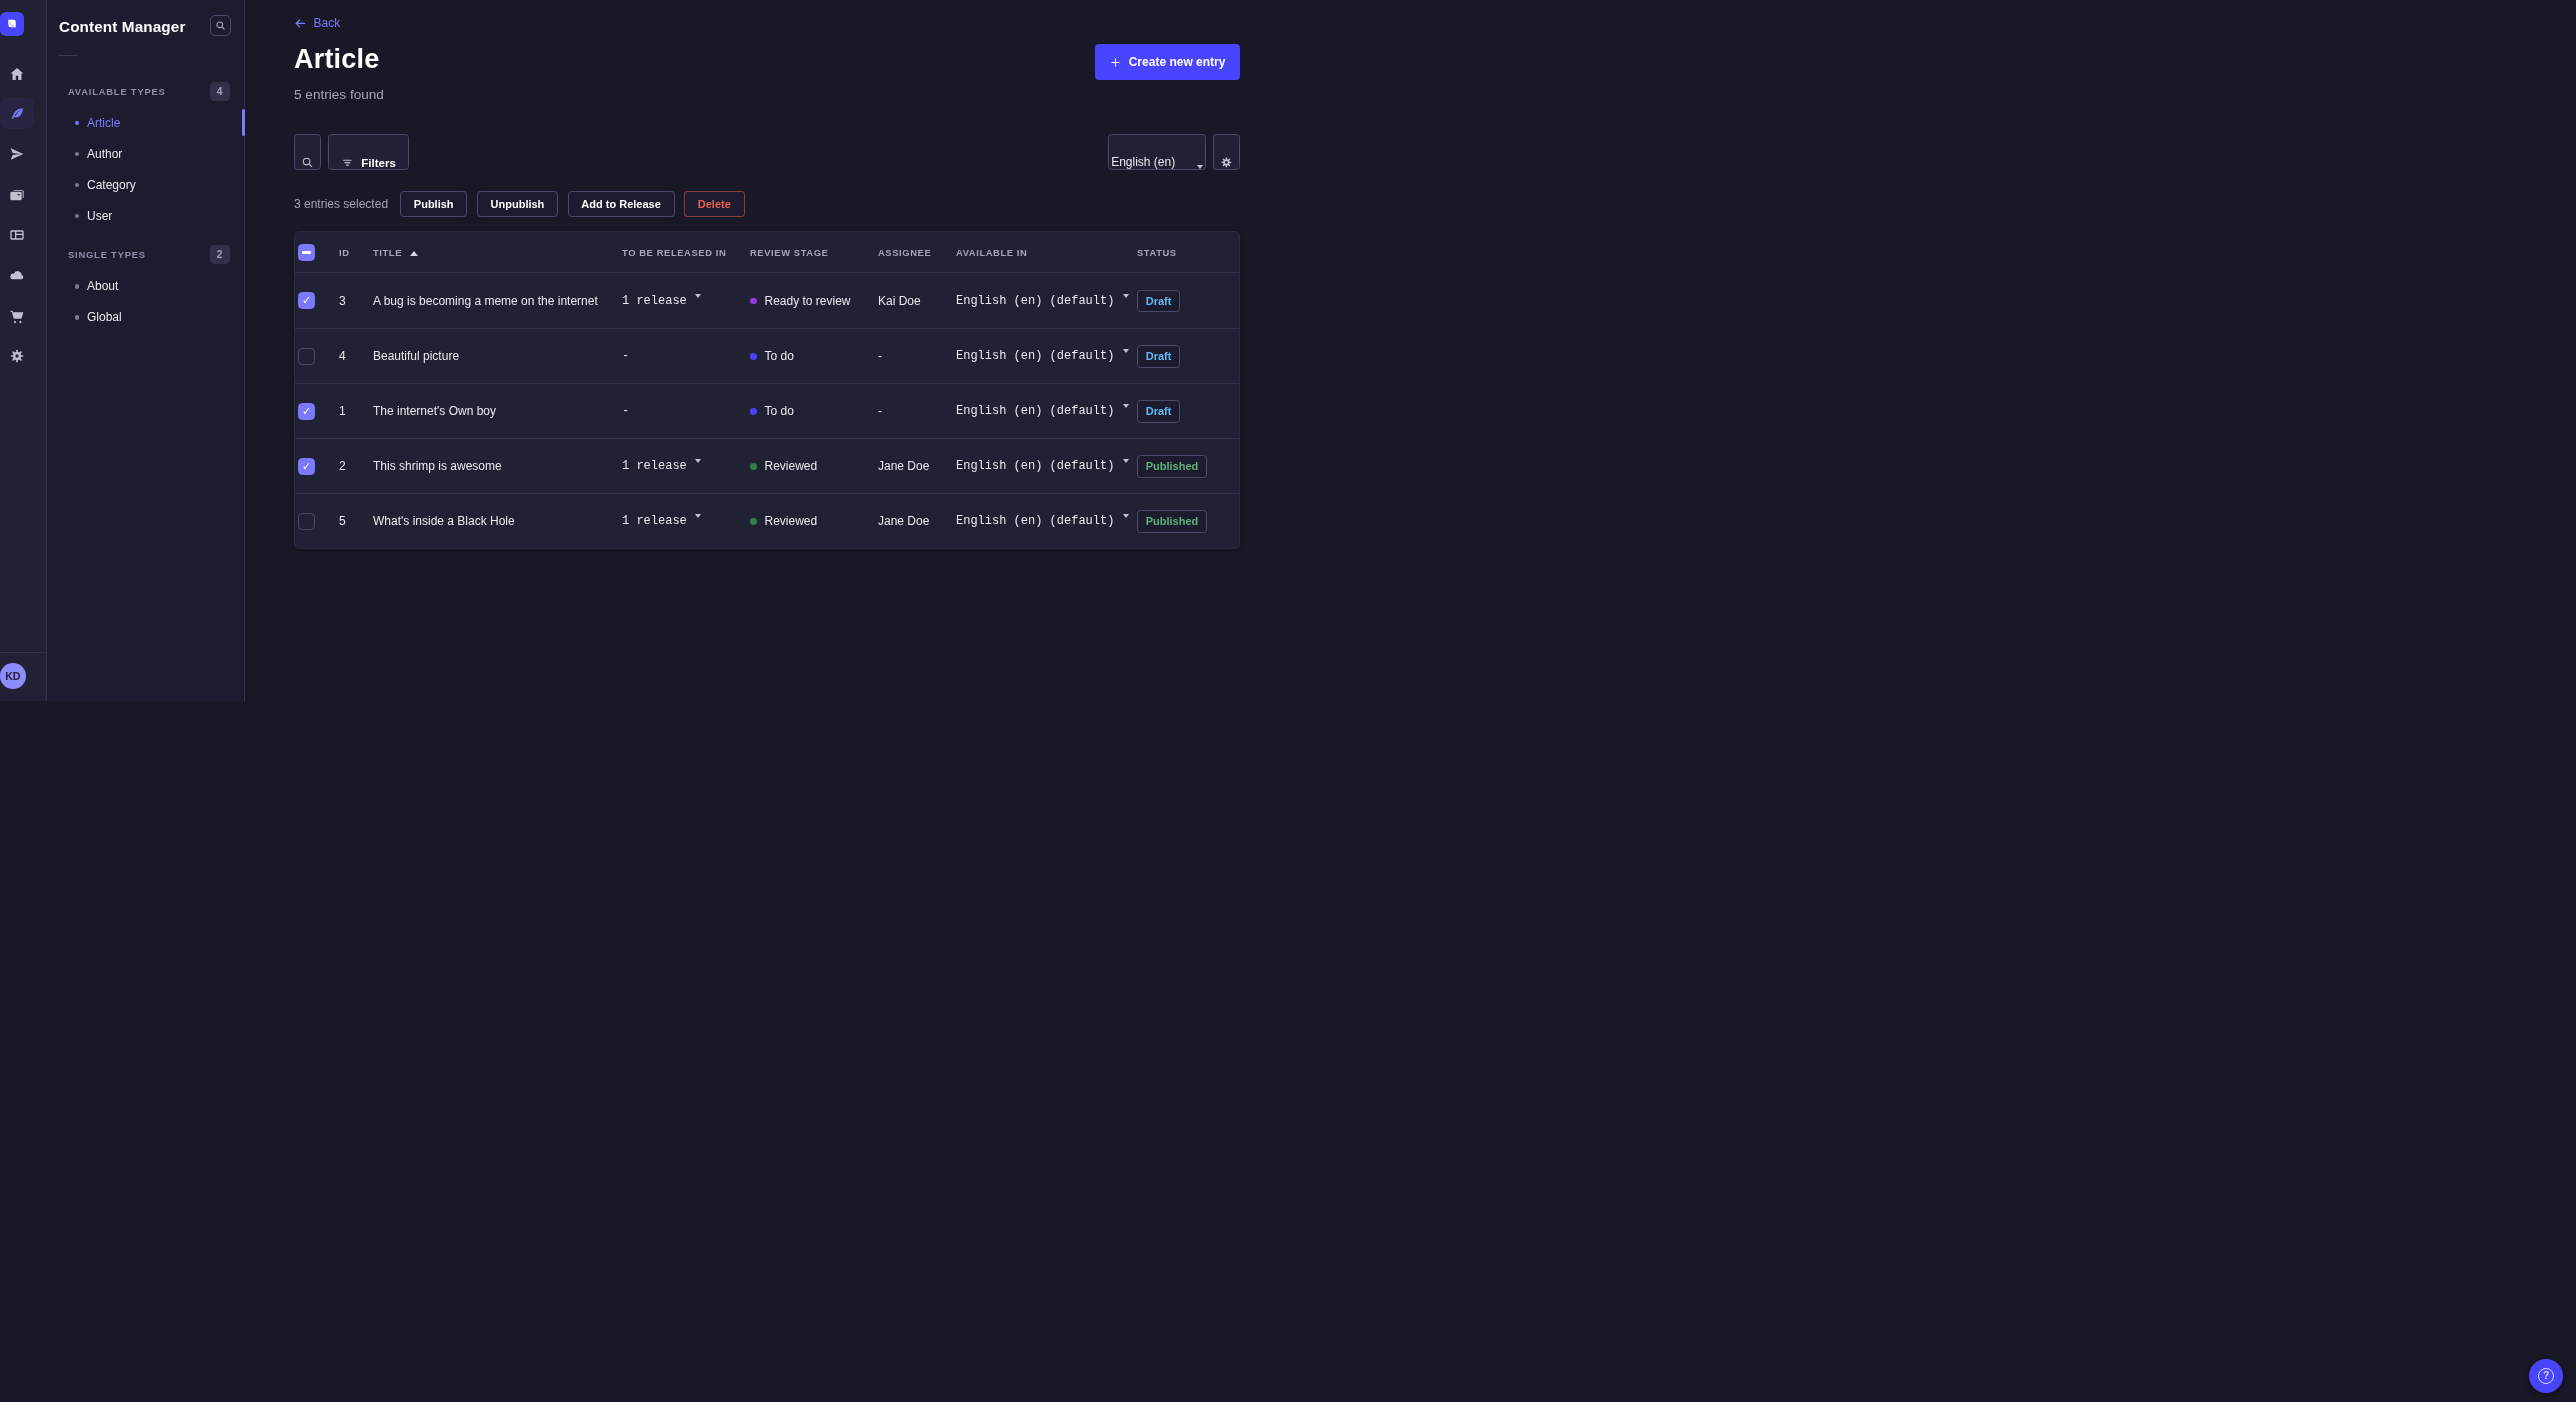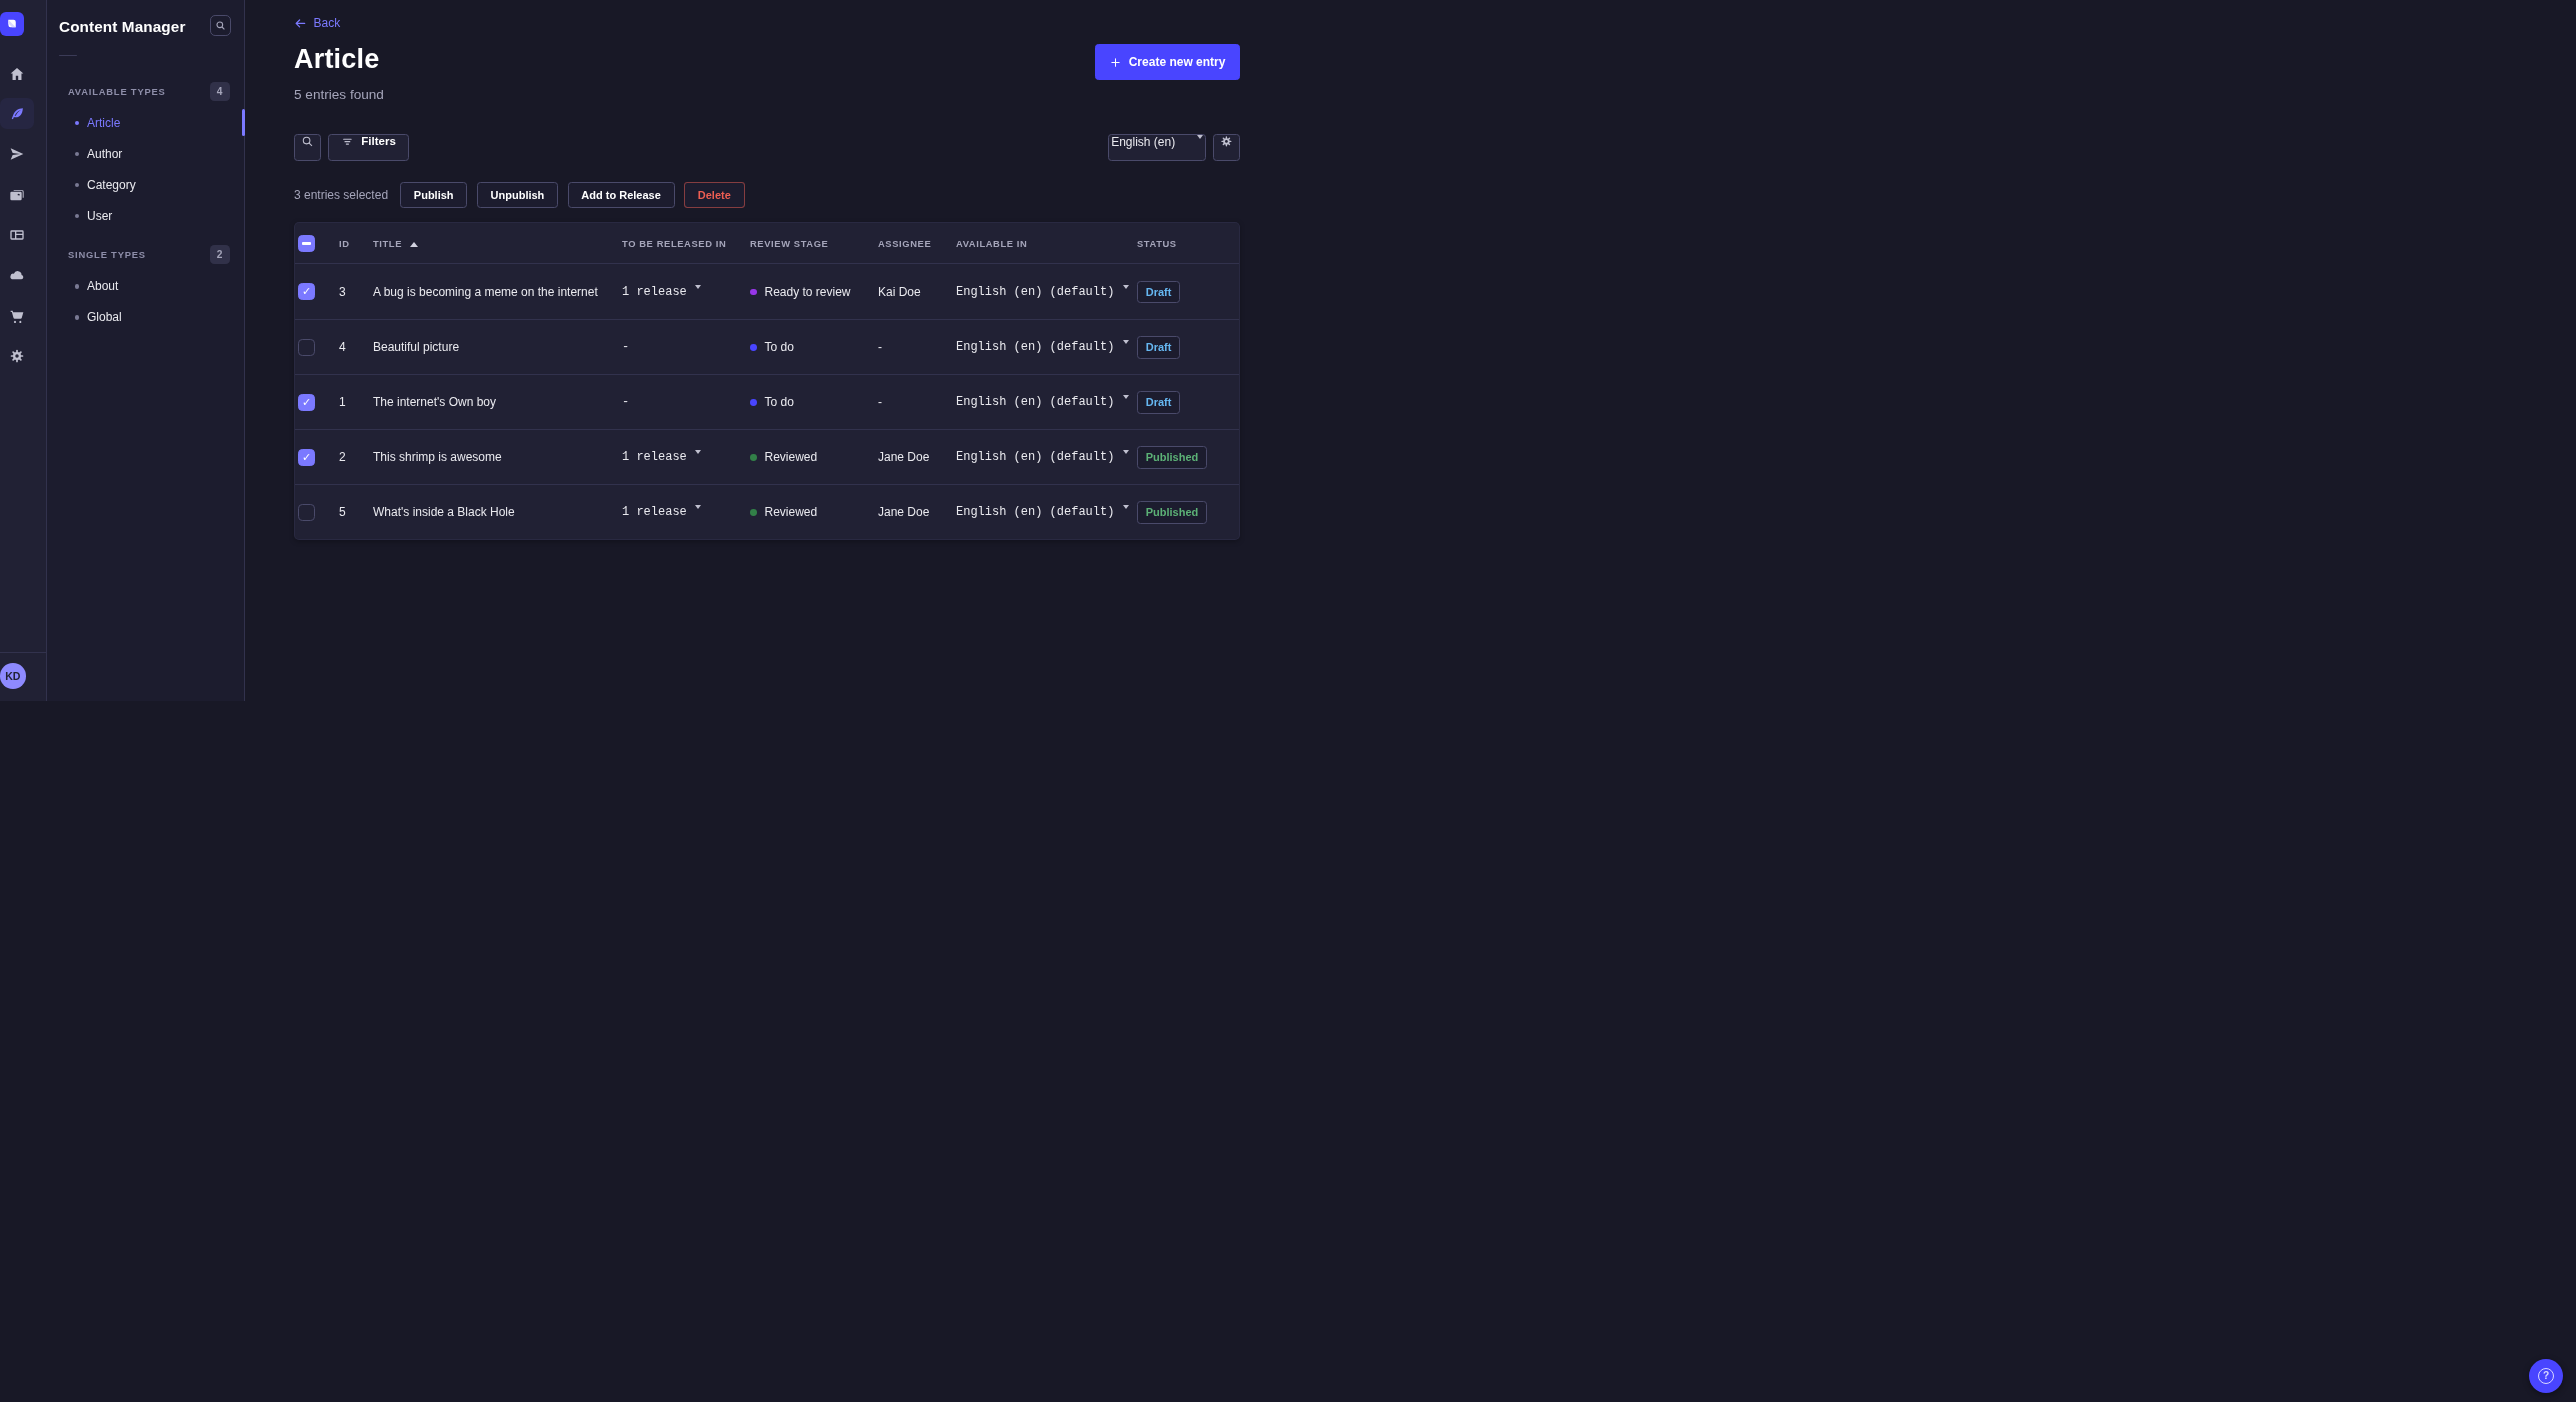--- a/index.html
+++ b/index.html
@@ -59,22 +59,22 @@
   .back-link svg{width:12.8px;height:12.8px;stroke:var(--accent-light);}
   .title-row{display:flex;align-items:flex-start;justify-content:space-between;margin-top:12px;}
   .page-title{font-size:27px;font-weight:700;letter-spacing:0.2px;}
   .btn-primary{display:flex;align-items:center;gap:7.7px;background:var(--accent);border:0.9px solid var(--accent);
                color:#fff;font-size:12px;font-weight:600;border-radius:3.4px;padding:0 13.6px;height:36px;cursor:pointer;}
   .btn-primary svg{width:11px;height:11px;stroke:#fff;}
   .subtitle{color:var(--text-muted);font-size:13.6px;margin-top:6.8px;}
 
   .toolbar-row{display:flex;align-items:center;justify-content:space-between;margin-top:32px;}
   .toolbar-left,.toolbar-right{display:flex;align-items:center;gap:6.8px;}
-  .ctrl{height:27px;background:var(--surface);border:0.9px solid var(--border-strong);border-radius:3.4px;
-        display:flex;align-items:flex-start;justify-content:center;color:#eaeaef;cursor:pointer;}
+  .ctrl{height:36px;background:var(--surface);border:0.9px solid var(--border-strong);border-radius:3.4px;
+        display:flex;align-items:flex-end;justify-content:center;color:#eaeaef;cursor:pointer;}
   .ctrl.square{width:27px;}
   .ctrl svg{width:12.8px;height:12.8px;}
   .btn-filters{padding:0 12px;gap:7.7px;font-size:11.5px;font-weight:600;color:#fff;}
   .select{padding:0 2px;gap:22px;font-size:12px;color:#eaeaef;}
   .caret{width:0;height:0;border-left:3.8px solid transparent;border-right:3.8px solid transparent;
          border-top:4.7px solid #c0c0cf;display:inline-block;}
 
   .bulk-row{display:flex;align-items:center;gap:9.4px;margin-top:20.4px;}
   .bulk-count{color:var(--text-muted);font-size:12px;margin-right:2.6px;}
   .btn-secondary{height:26.4px;padding:0 12.8px;background:var(--surface-alt);border:0.9px solid var(--border-strong);

